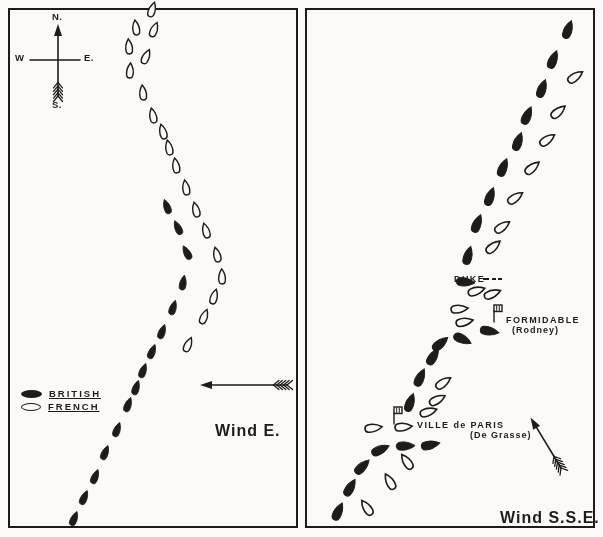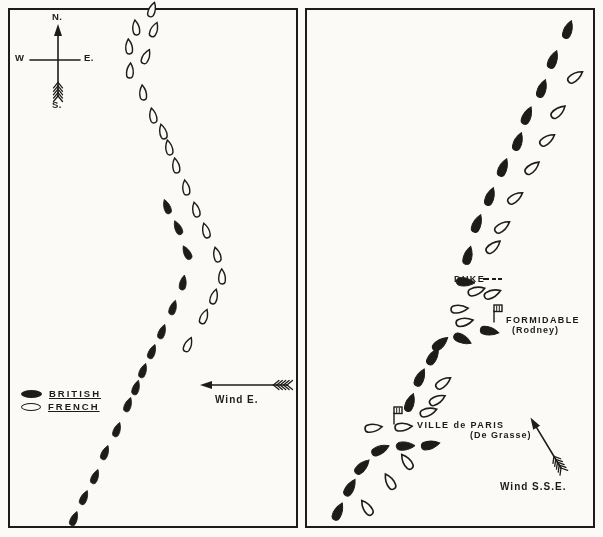--- a/index.html
+++ b/index.html
@@ -6,21 +6,21 @@
   html,body{margin:0;padding:0;background:var(--paper);}
   #stage{position:relative;width:603px;height:537px;background:var(--paper);overflow:hidden;
          font-family:"Liberation Sans",sans-serif;color:var(--ink);}
   .panel{position:absolute;top:8px;height:516px;border:2px solid var(--ink);background:var(--paper);}
   #left-panel{left:8px;width:286px;}
   #right-panel{left:305px;width:286px;}
   #diagram{position:absolute;left:0;top:0;width:603px;height:537px;}
   .lbl{position:absolute;font-weight:bold;font-size:9px;line-height:1.1;
        letter-spacing:1.4px;white-space:nowrap;color:var(--ink);}
   .sub{letter-spacing:1px;}
-  .wind{font-size:10px;letter-spacing:1px;}
+  .wind{font-size:16px;letter-spacing:1px;margin-top:28px;}
   .compass-lbl{font-size:9.5px;letter-spacing:.5px;}
   .legend-row{position:absolute;display:flex;align-items:center;gap:7px;}
   .sw{display:inline-block;width:21px;height:8px;border-radius:50%;}
   .sw.b{background:var(--ink);}
   .sw.f{background:var(--paper);border:1.6px solid var(--ink);width:18px;height:6px;}
   .legend-txt{font-weight:bold;font-size:9.5px;letter-spacing:2px;text-decoration:underline;}
 </style>
 </head>
 <body>
 

